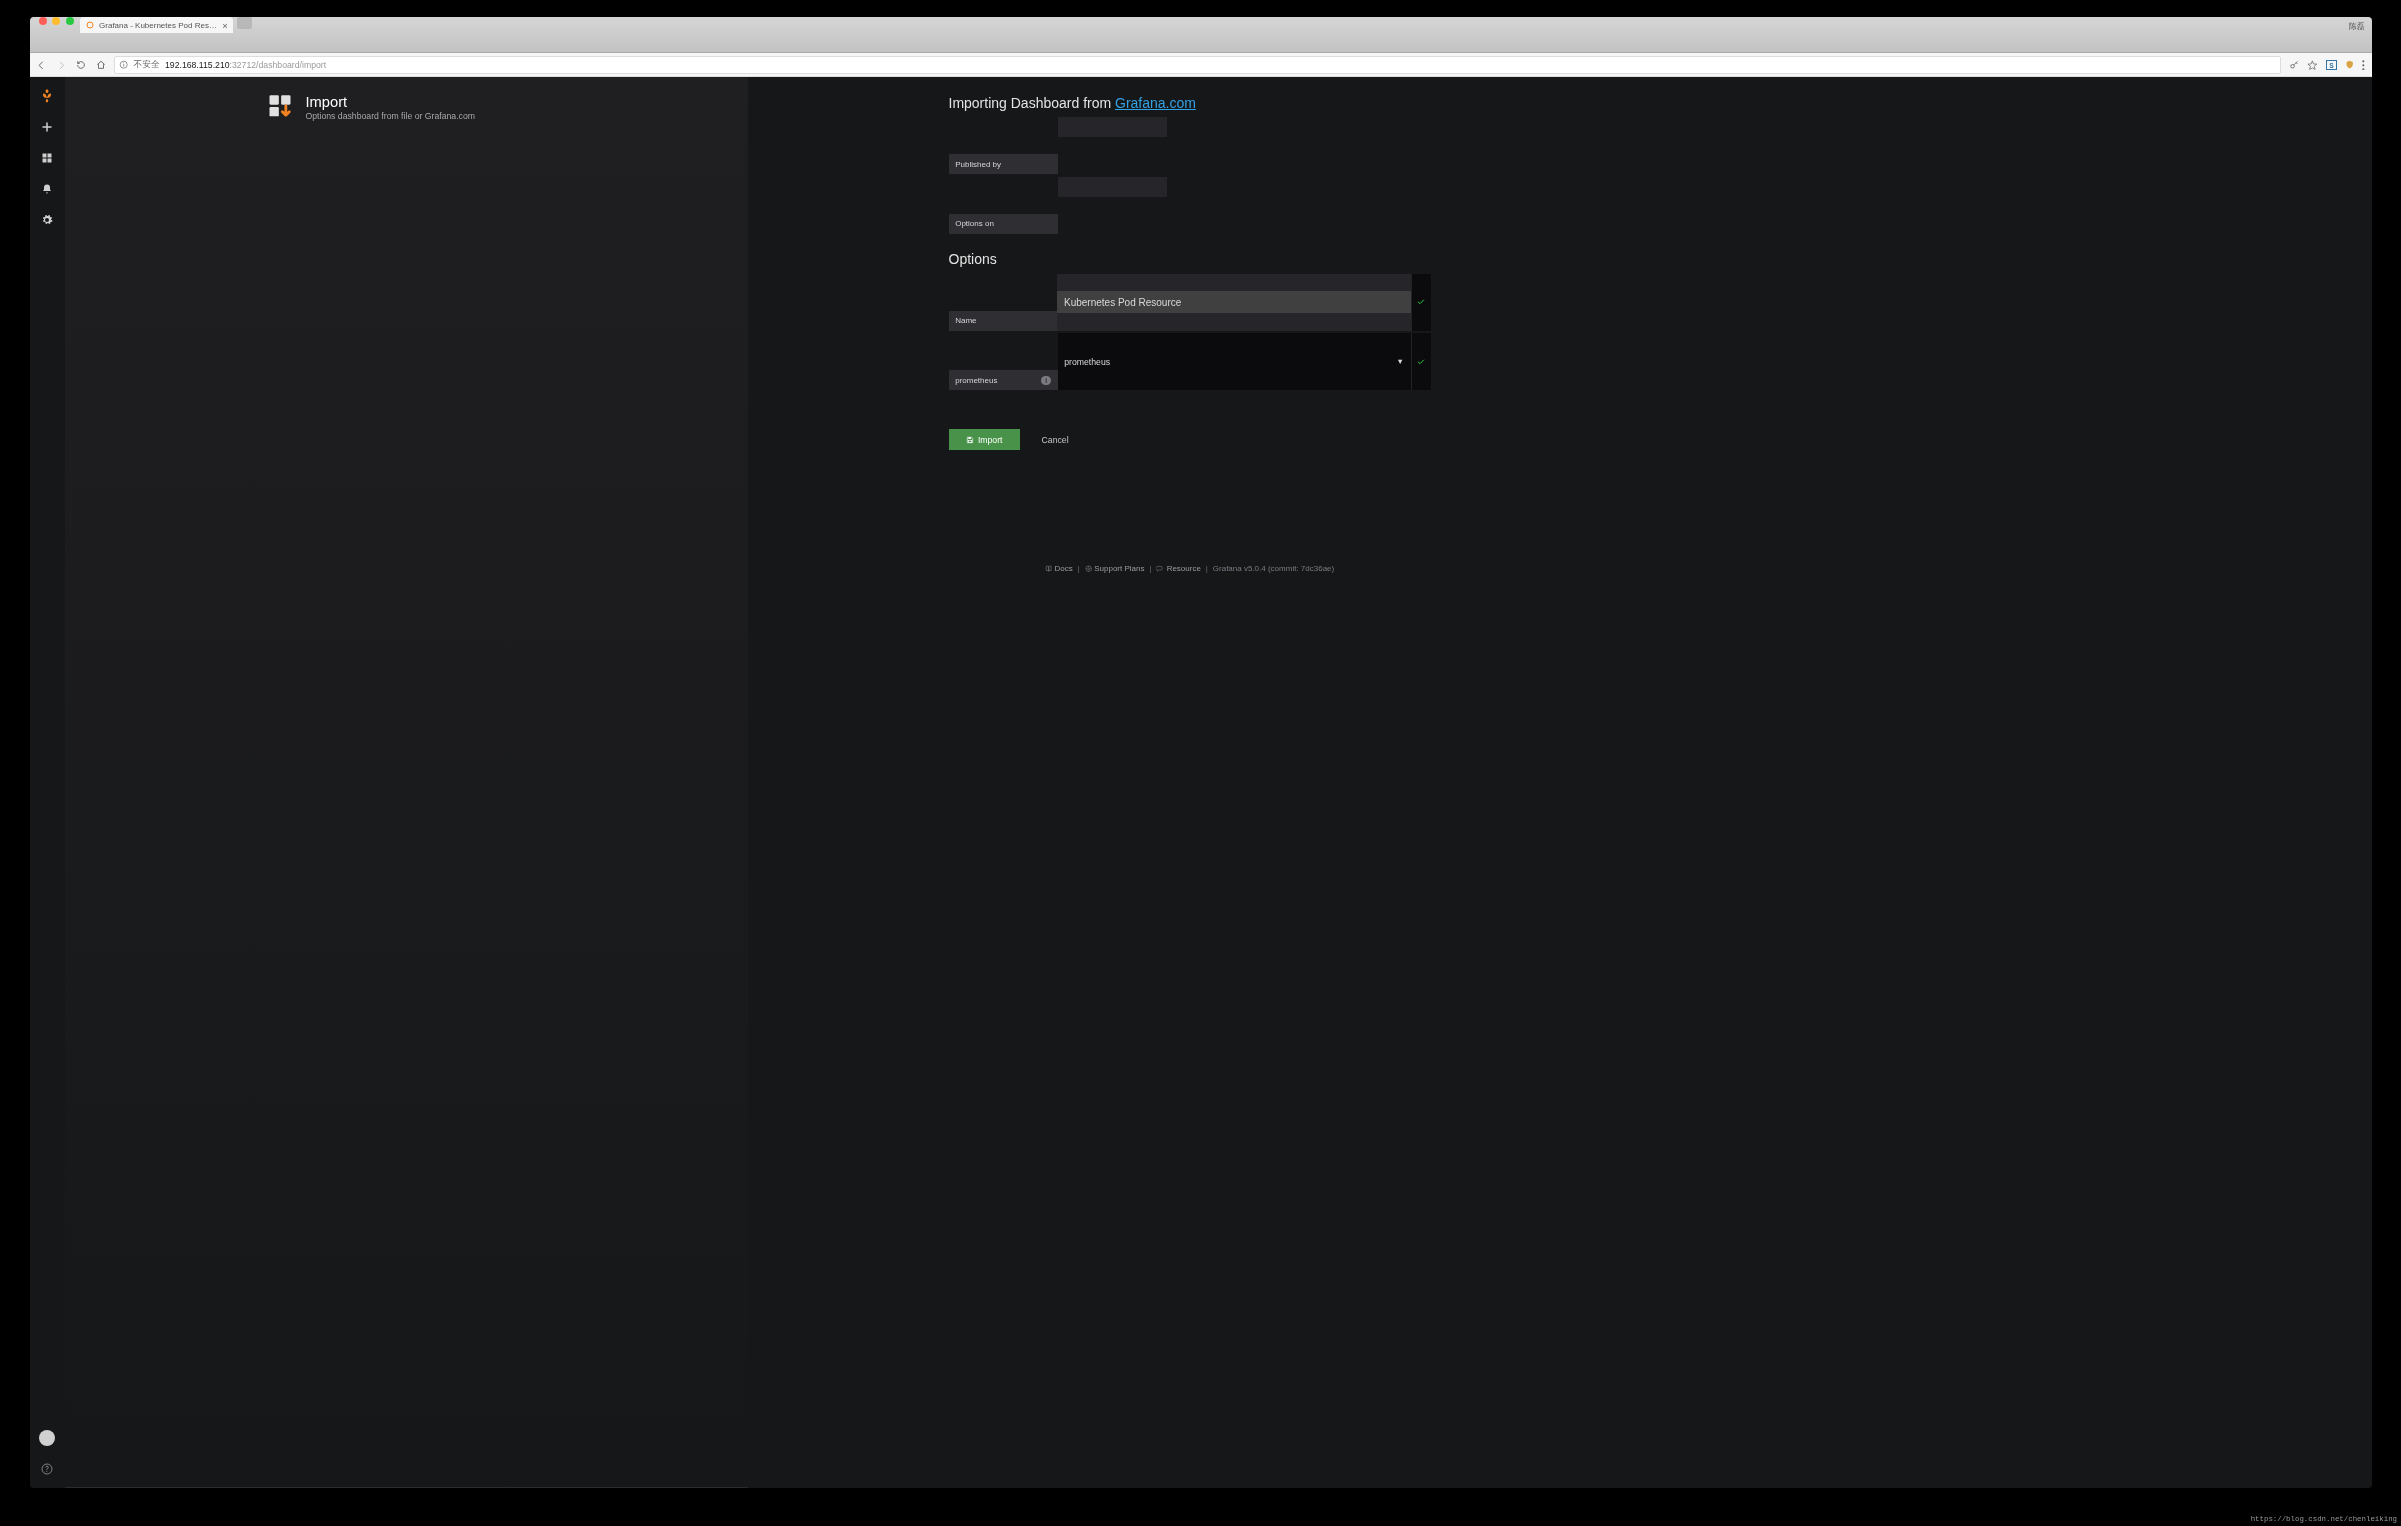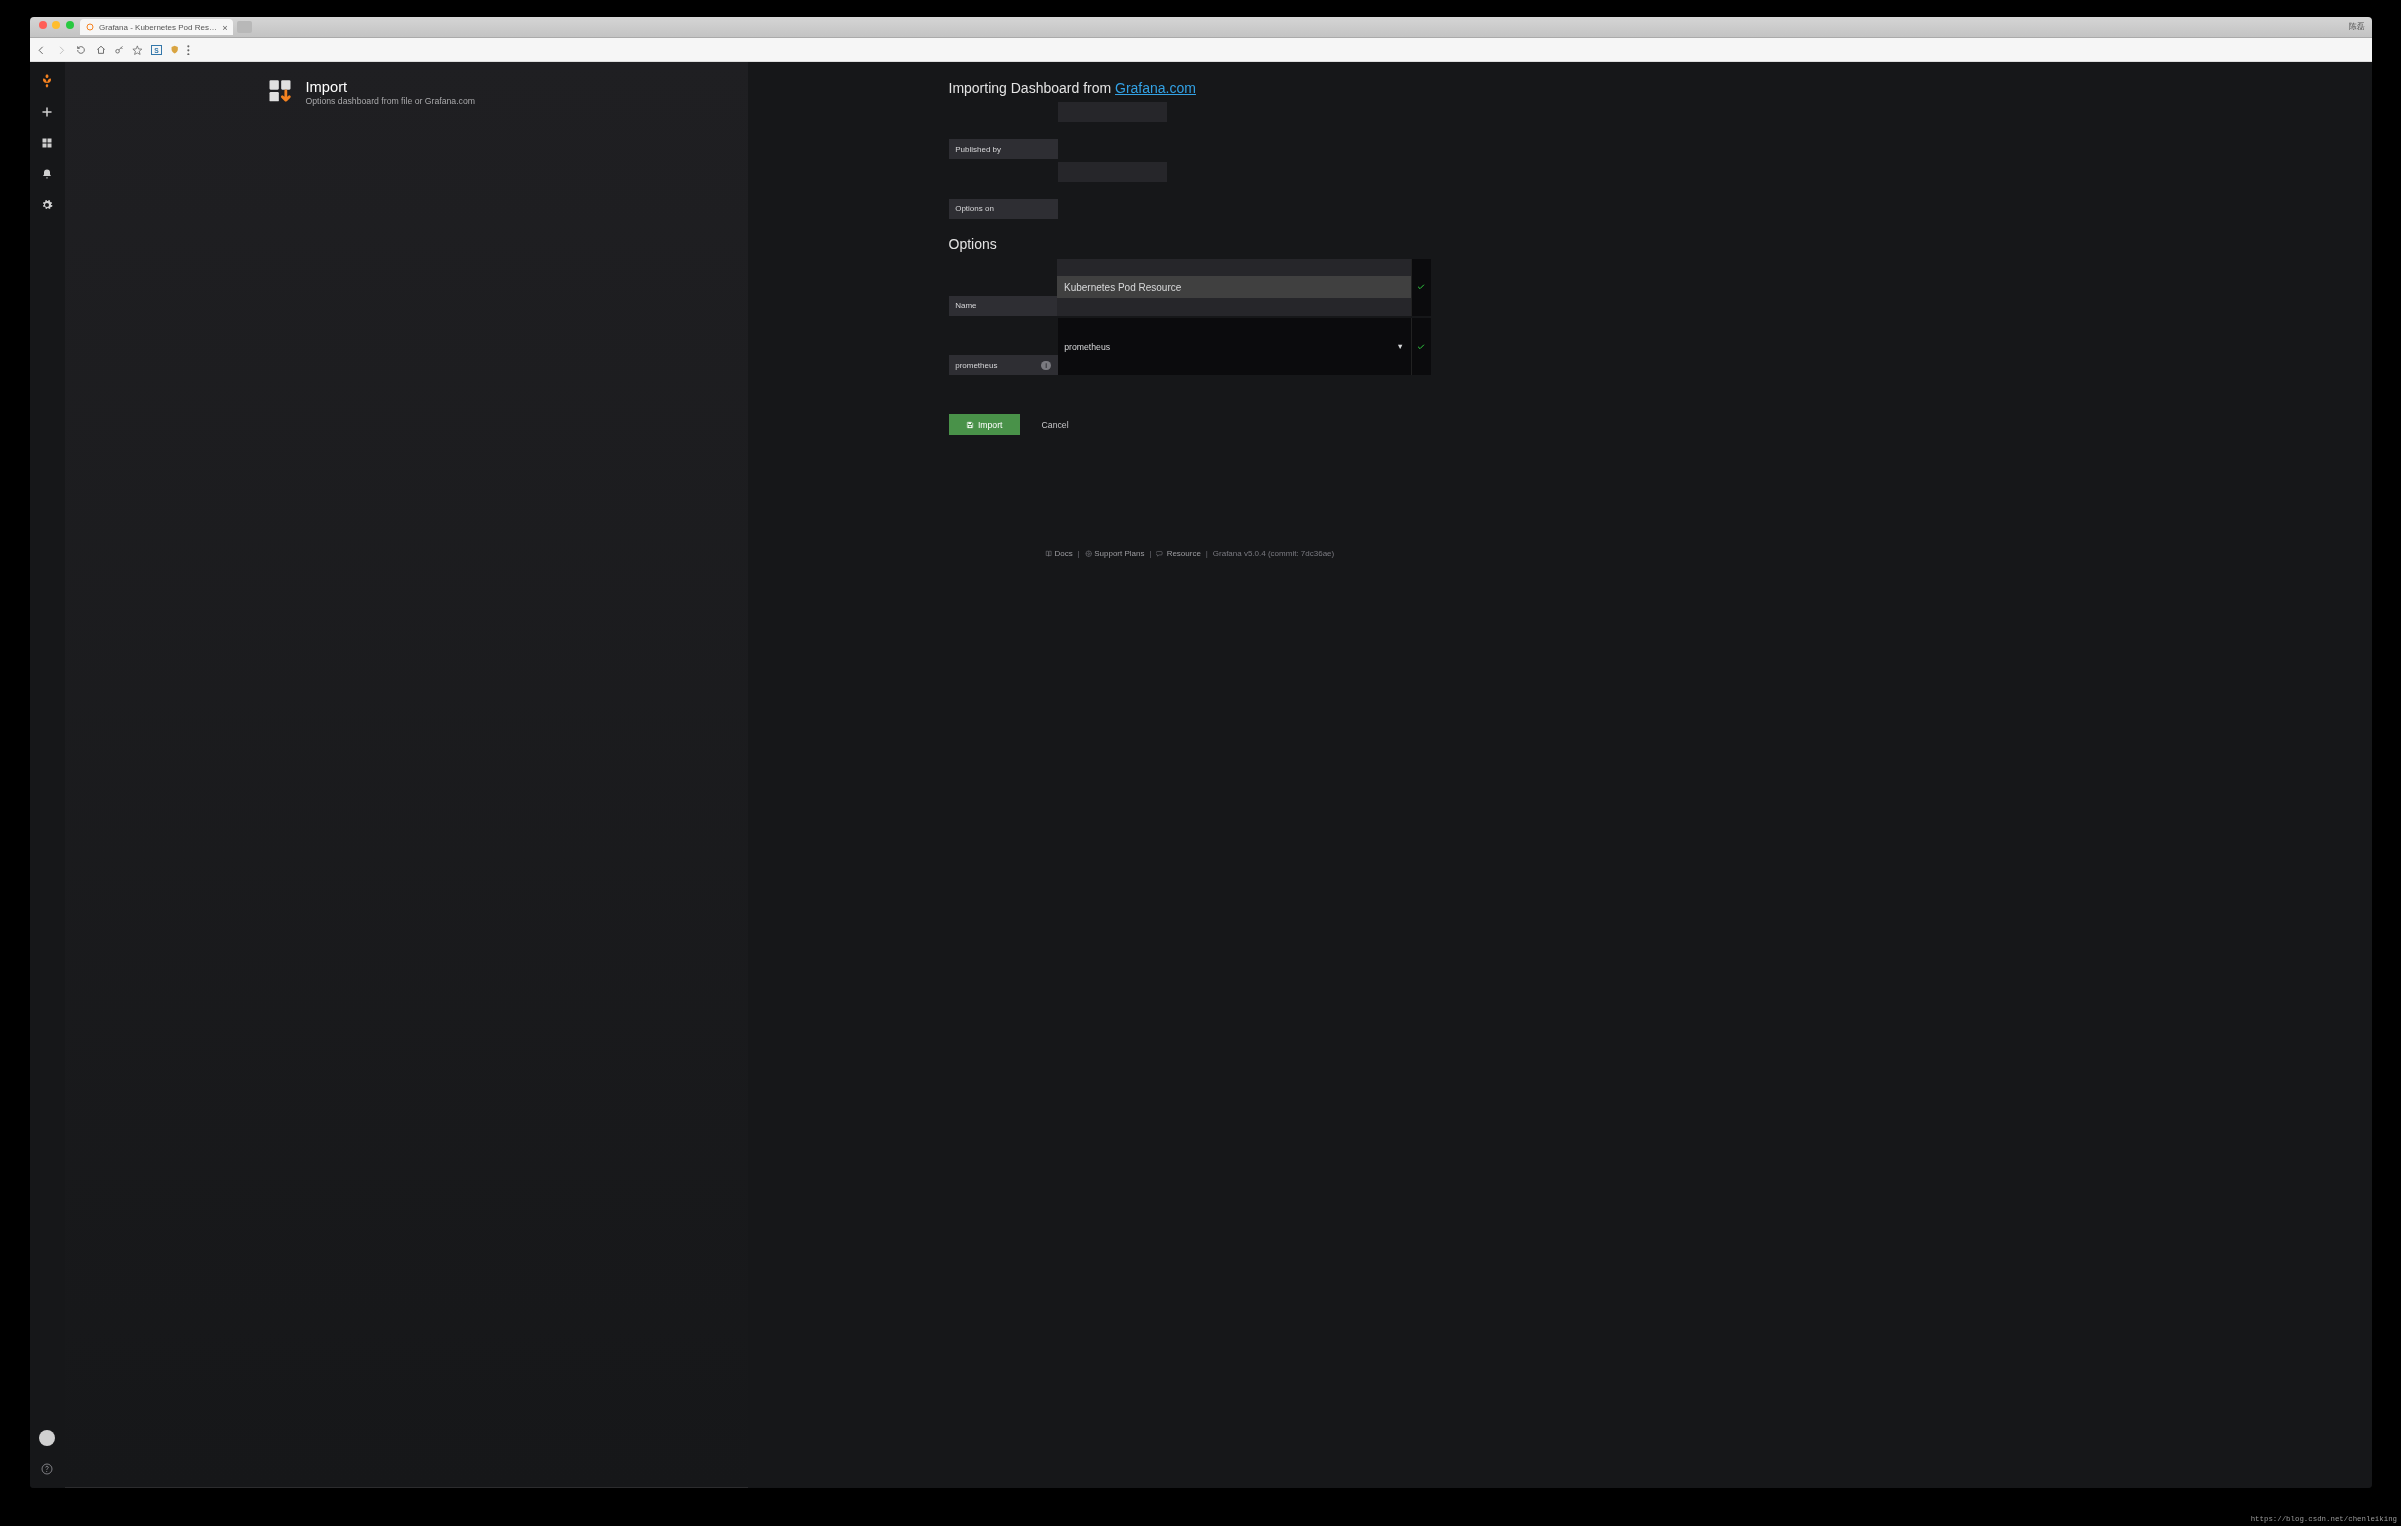--- a/index.html
+++ b/index.html
@@ -21,23 +21,23 @@
     left: 29.5px; top: 17.4px; right: 29.5px; bottom: 38px;
     background: #161719;
     border-radius: 4px;
     overflow: hidden;
     box-shadow: 0 6.7px 20px rgba(0,0,0,.6);
     display: flex;
     flex-direction: column;
   }
   .tabstrip {
     background: linear-gradient(#d5d5d5,#c3c3c3);
-    height: 21px;
+    height: 36px;
     display: flex;
-    align-items: center;
+    align-items: flex-start;
     padding: 0 0 0 8px;
     border-bottom: 0.7px solid #aaa;
     position: relative;
   }
   .traffic {
     display: flex; gap: 5.4px; align-items: center;
     padding: 0 6.7px 4px 1.3px;
   }
   .dot { width: 8px; height: 8px; border-radius: 50%; }
   .dot.red    { background:#ff5f57; }
@@ -269,20 +269,33 @@
           <svg width="10" height="10" viewBox="0 0 24 24">
               <path d="M4 12a8 8 0 1 0 3-6.3L4 8" stroke="#555" stroke-width="2" fill="none"></path>
               <path d="M4 3v5h5" stroke="#555" stroke-width="2" fill="none"></path>
             </svg>
         </span>
         <span class="nav-arrow">
           <svg width="10" height="10" viewBox="0 0 24 24">
               <path d="M3 11l9-8 9 8" stroke="#555" stroke-width="2" fill="none"></path>
               <path d="M6 10v10h12V10" stroke="#555" stroke-width="2" fill="none"></path>
             </svg>
+        </span>
+      </div>
+      <div class="omnibox">
+        <span>
+          <svg width="9.4" height="9.4" viewBox="0 0 24 24">
+              <circle cx="12" cy="12" r="9" fill="none" stroke="#777" stroke-width="2"></circle>
+              <line x1="12" y1="10" x2="12" y2="17" stroke="#777" stroke-width="2"></line>
+              <circle cx="12" cy="7" r="1.2" fill="#777"></circle>
+            </svg>
+        </span>
+        <span class="insecure">不安全</span>
+        <span class="url">
+          <span class="host">192.168.115.210</span><span class="path">:32712/dashboard/import</span>
         </span>
       </div>
       <div class="toolbar-icons">
         <span>
           <svg width="10.7" height="10.7" viewBox="0 0 24 24">
               <circle cx="8" cy="14" r="4" stroke="#666" stroke-width="2" fill="none"></circle>
               <path d="M11 11l8-8M16 6l3 3" stroke="#666" stroke-width="2" fill="none"></path>
             </svg>
         </span>
         <span>

